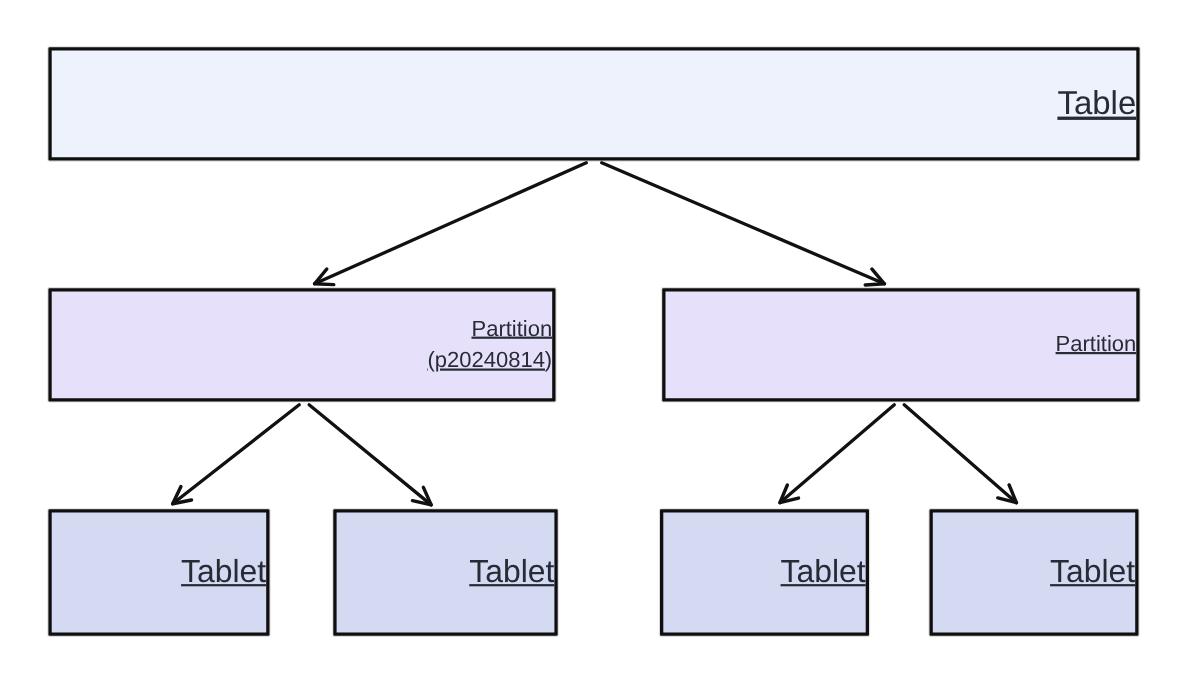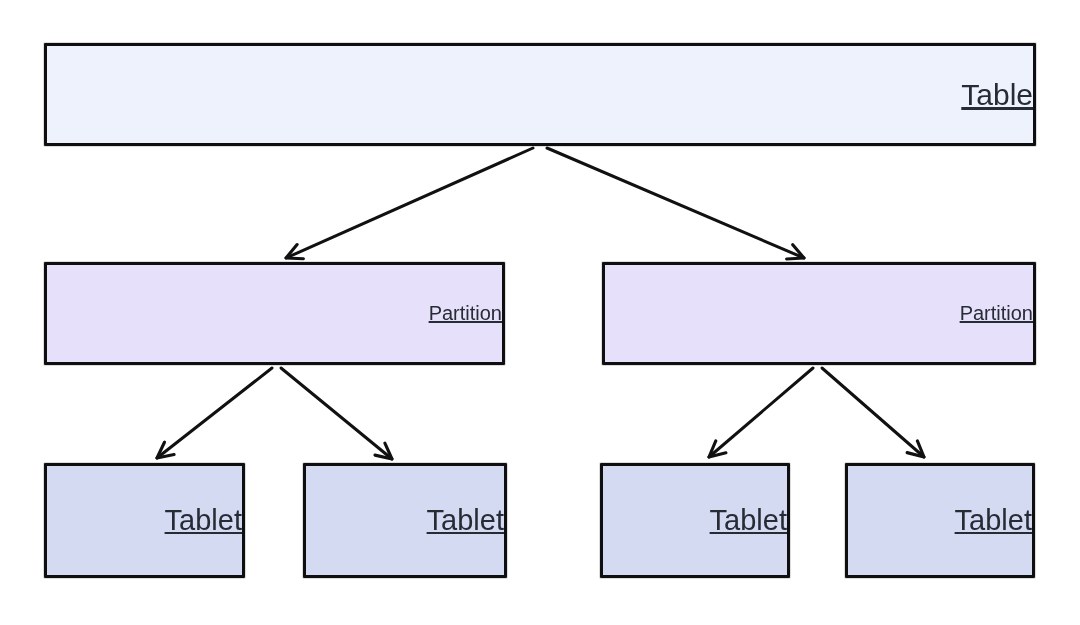--- a/index.html
+++ b/index.html
@@ -82,20 +82,21 @@
     <line x1="813" y1="368" x2="709" y2="457" marker-end="url(#arrowhead)"></line>
     <line x1="822" y1="368" x2="924" y2="457" marker-end="url(#arrowhead)"></line>
   </svg>
 
   <div class="node node-root">
     <span class="label-line">Table</span>
   </div>
 
   <div class="node node-partition node-partition-0">
     <span class="label-line">Partition</span>
+    <span class="label-line">(p20240814)</span>
   </div>
 
   <div class="node node-partition node-partition-1">
     <span class="label-line">Partition</span>
   </div>
 
   <div class="node node-tablet node-tablet-0">
     <span class="label-line">Tablet</span>
   </div>
   <div class="node node-tablet node-tablet-1">

